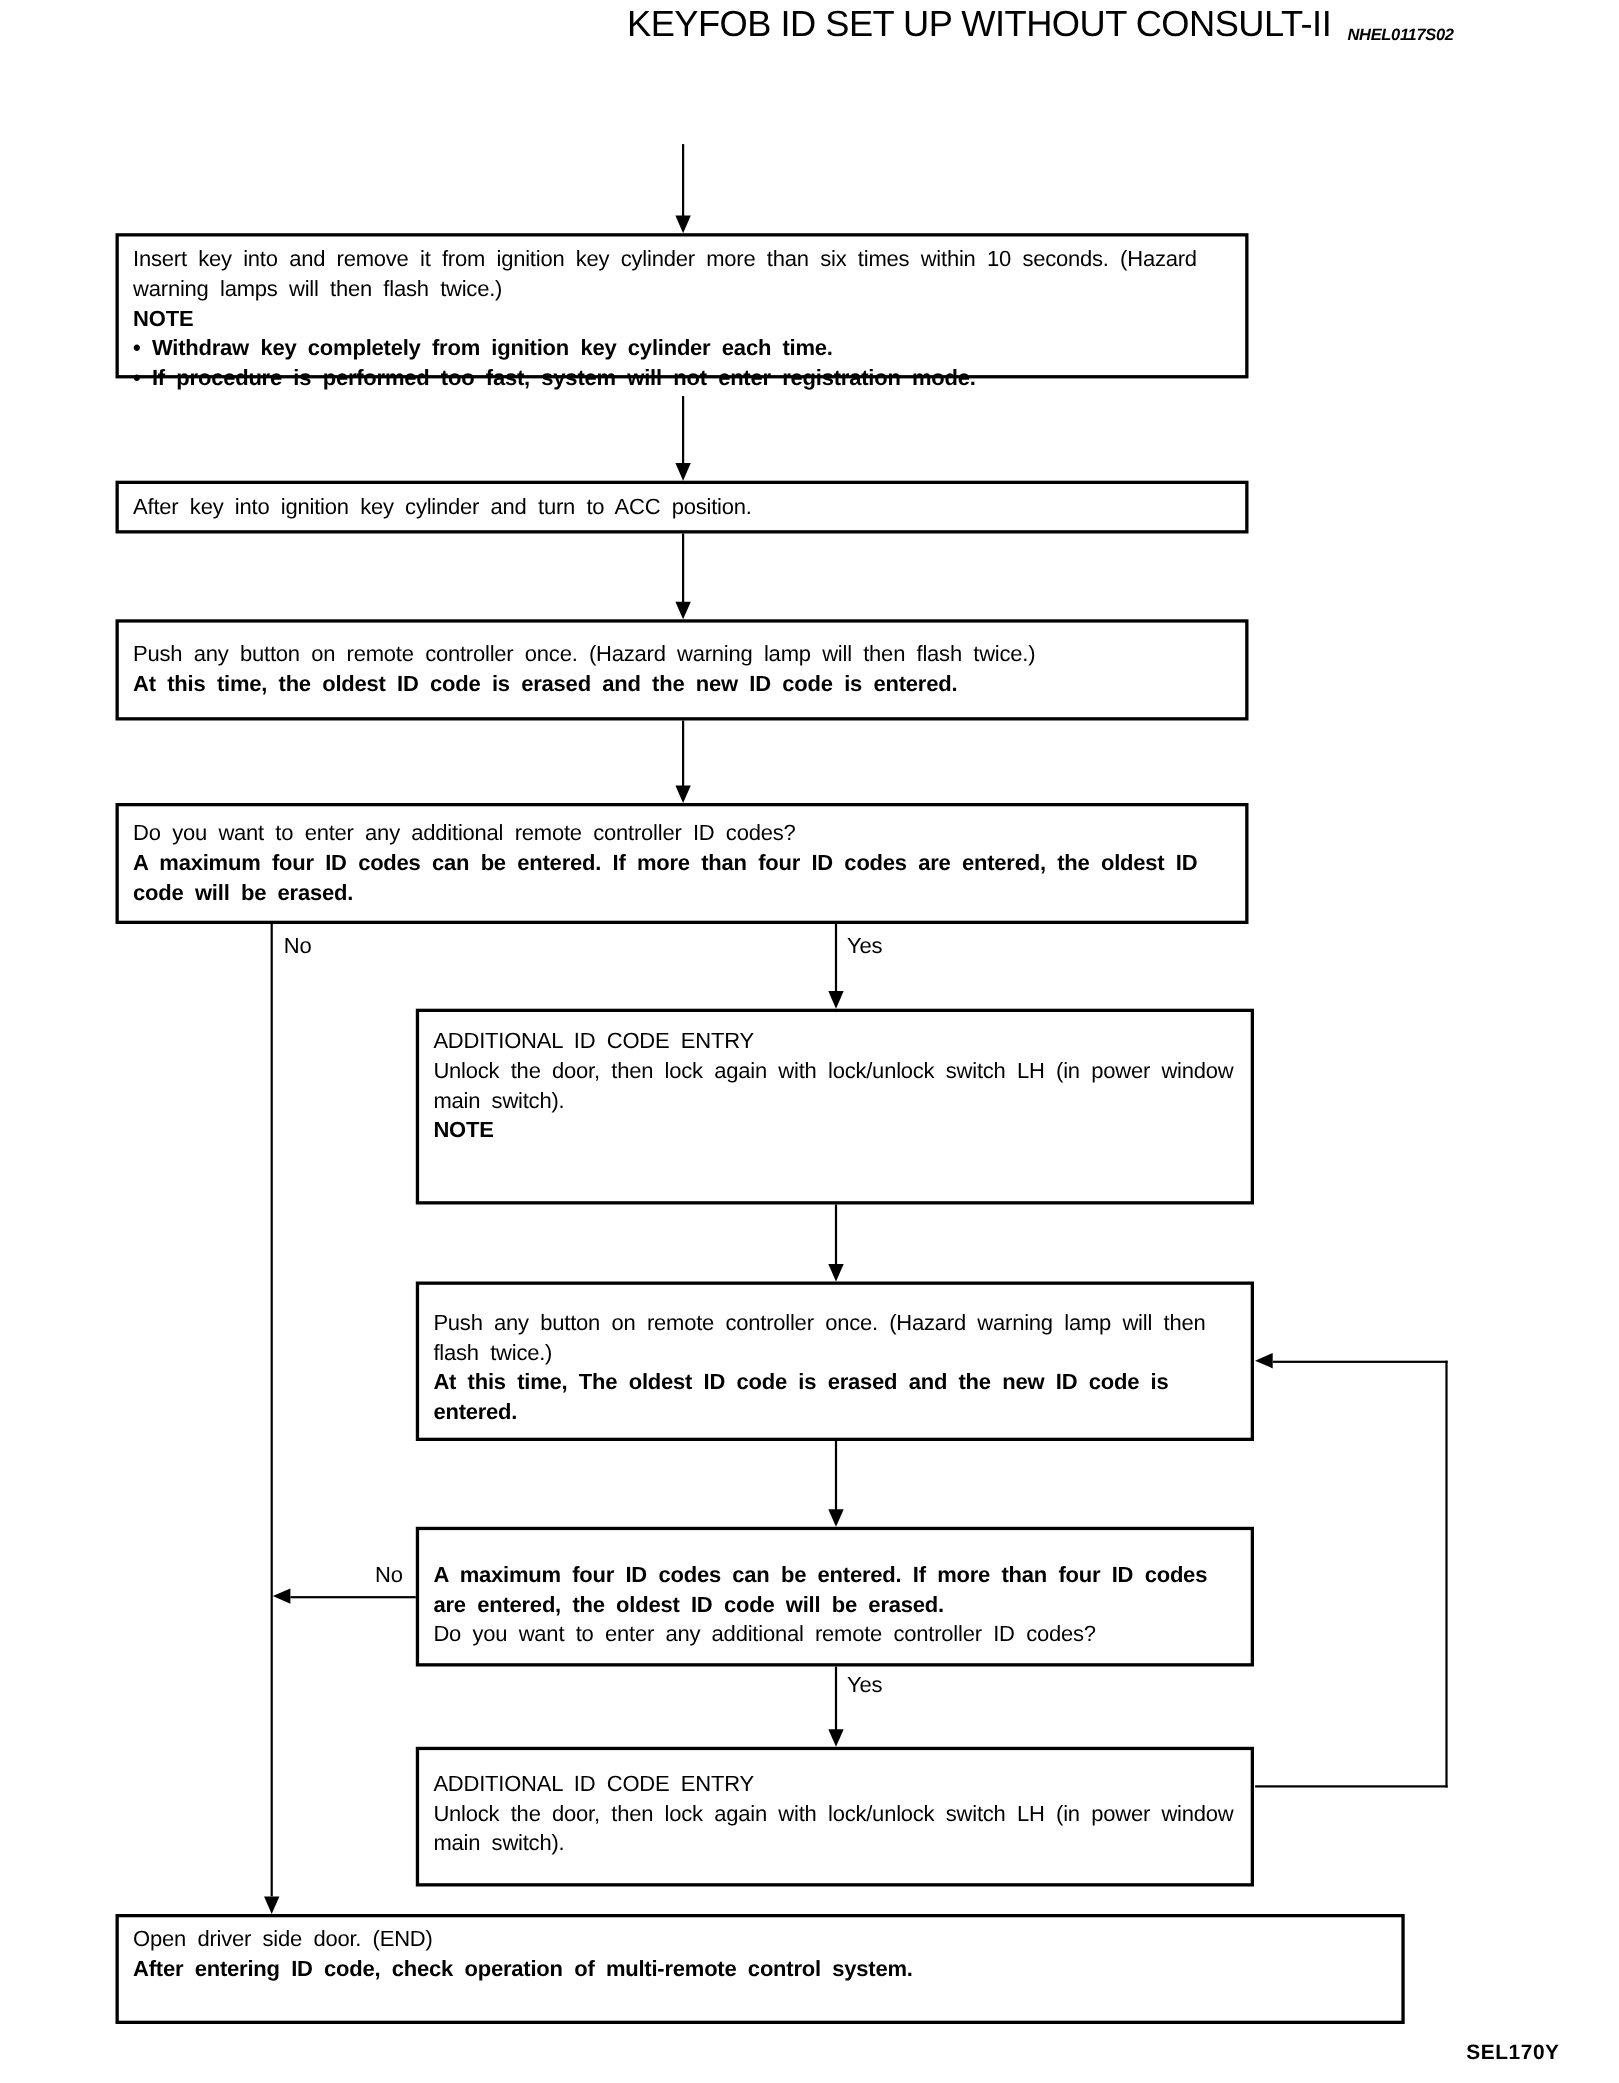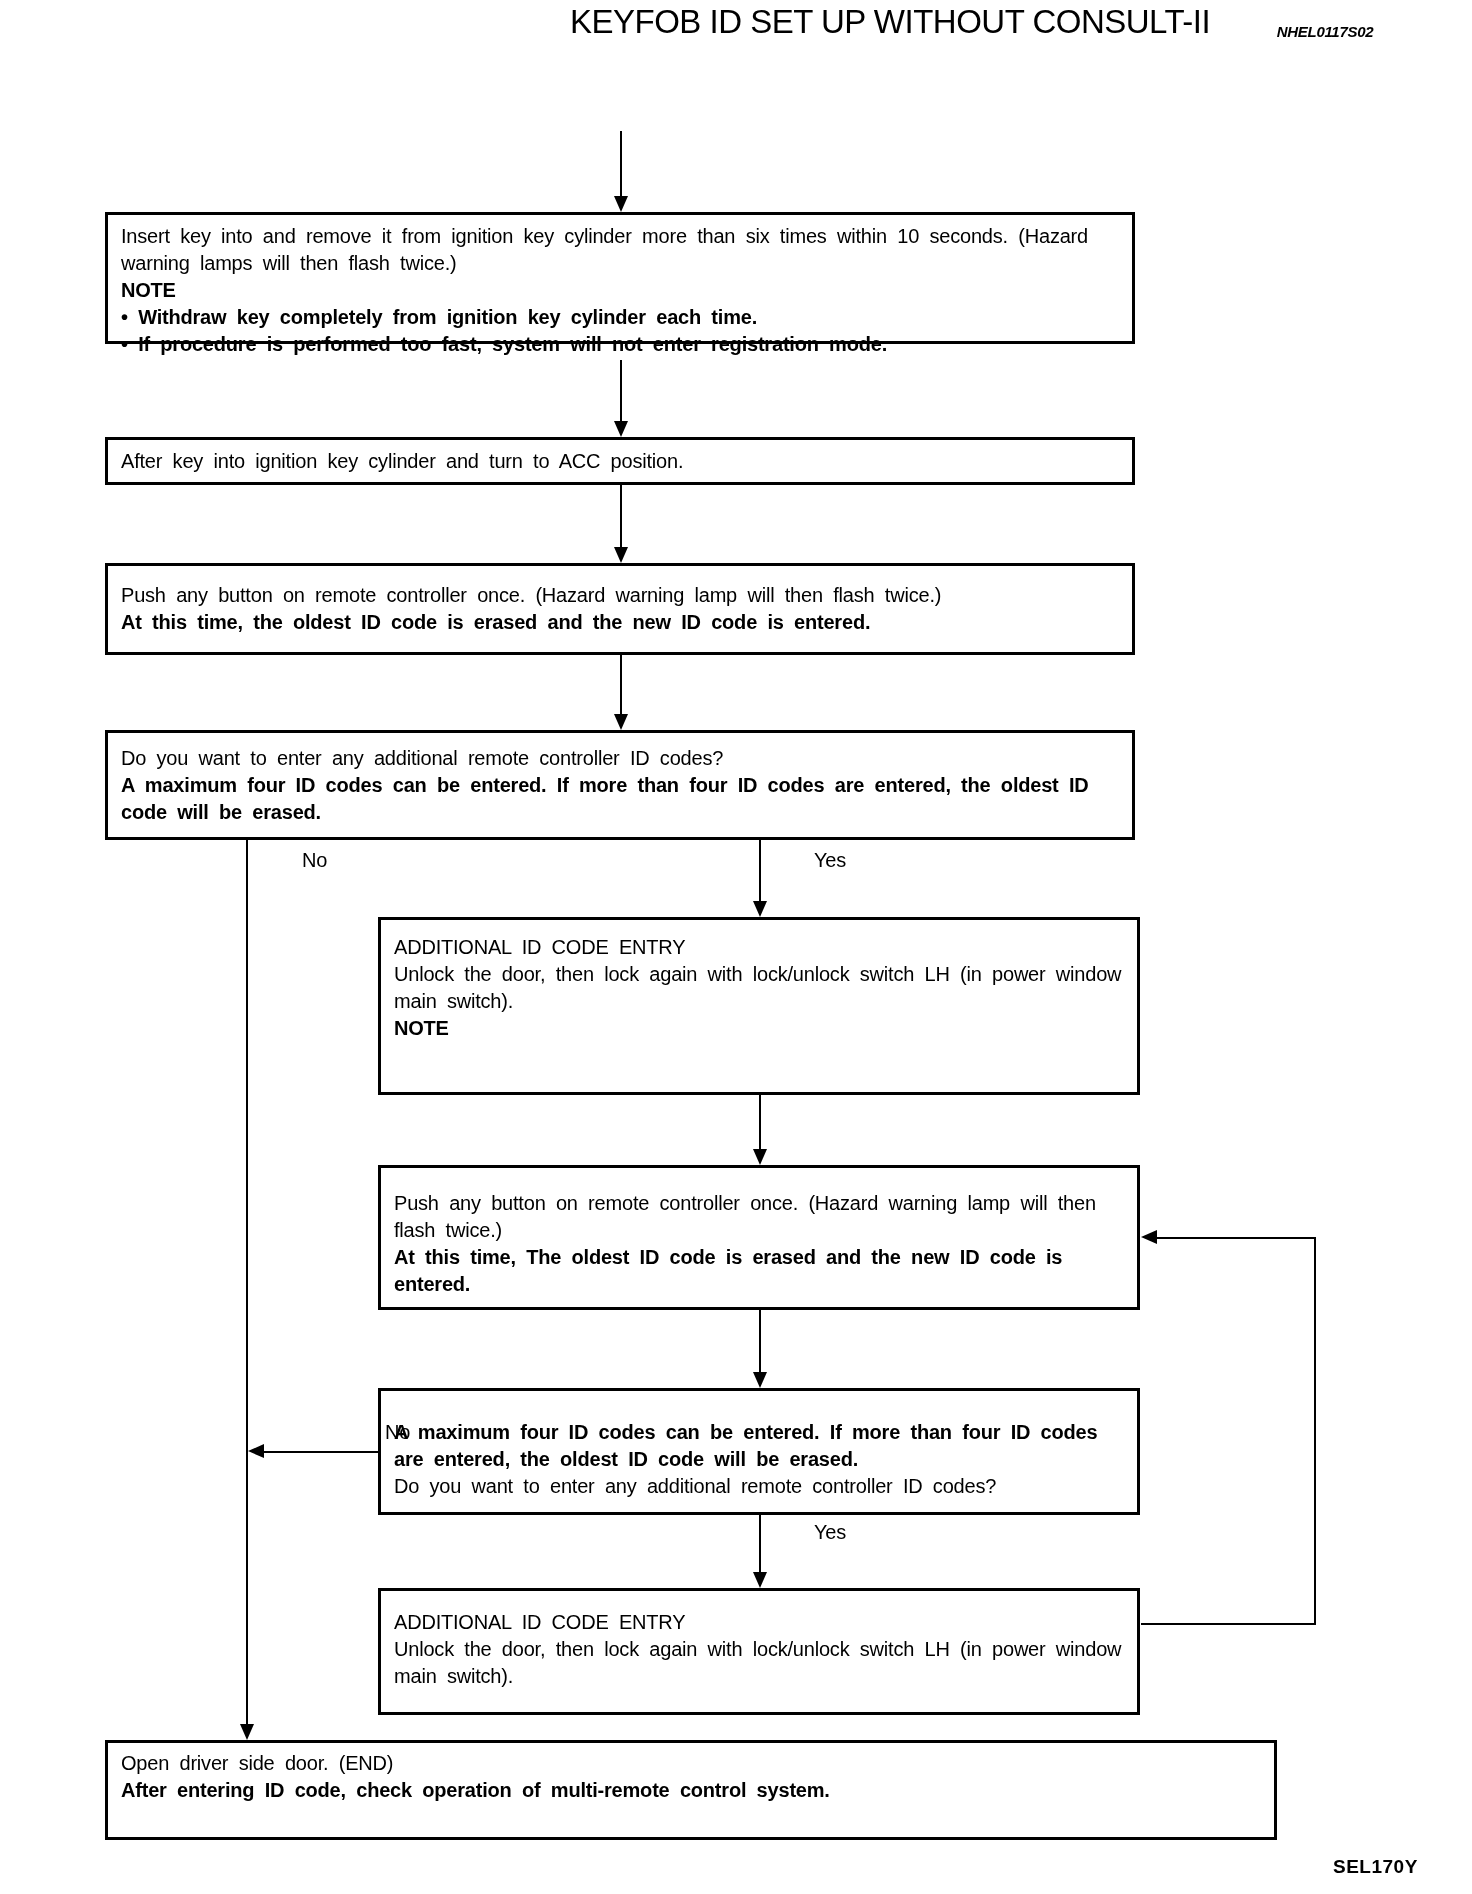--- a/index.html
+++ b/index.html
@@ -6,21 +6,21 @@
   .page{
     position:relative;width:1472px;height:1894px;background:#ffffff;
     font-family:"Liberation Sans","DejaVu Sans",sans-serif;color:#000;
     overflow:hidden;
   }
   .title{
     position:absolute;left:570px;top:3px;font-size:33px;letter-spacing:-0.5px;
     white-space:nowrap;color:#000;
   }
   .doc-code{
-    position:absolute;left:1225px;top:23px;width:200px;text-align:center;
+    position:absolute;left:1225px;top:23px;width:200px;text-align:left;
     font-size:15px;font-style:italic;font-weight:bold;letter-spacing:-0.3px;
   }
   .fig-code{
     position:absolute;left:1333px;top:1856px;font-size:19px;font-weight:bold;letter-spacing:0.5px;
   }
   .box{
     position:absolute;border:3px solid #000;background:#fff;box-sizing:border-box;
     padding:8px 13px 4px 13px;font-size:20px;line-height:27px;
     word-spacing:5px;letter-spacing:-0.2px;
   }
@@ -31,21 +31,21 @@
   .arrow-down{
     position:absolute;width:0;height:0;
     border-left:7px solid transparent;border-right:7px solid transparent;
     border-top:16px solid #000;
   }
   .arrow-left{
     position:absolute;width:0;height:0;
     border-top:7px solid transparent;border-bottom:7px solid transparent;
     border-right:16px solid #000;
   }
-  .branch-label{position:absolute;font-size:20px;letter-spacing:-0.2px;margin-left:44px;}
+  .branch-label{position:absolute;font-size:20px;letter-spacing:-0.2px;}
 </style>
 </head>
 <body>
 
 <div class="page">
 
   <div class="title">KEYFOB ID SET UP WITHOUT CONSULT-II</div>
   <div class="doc-code">NHEL0117S02</div>
 
 

